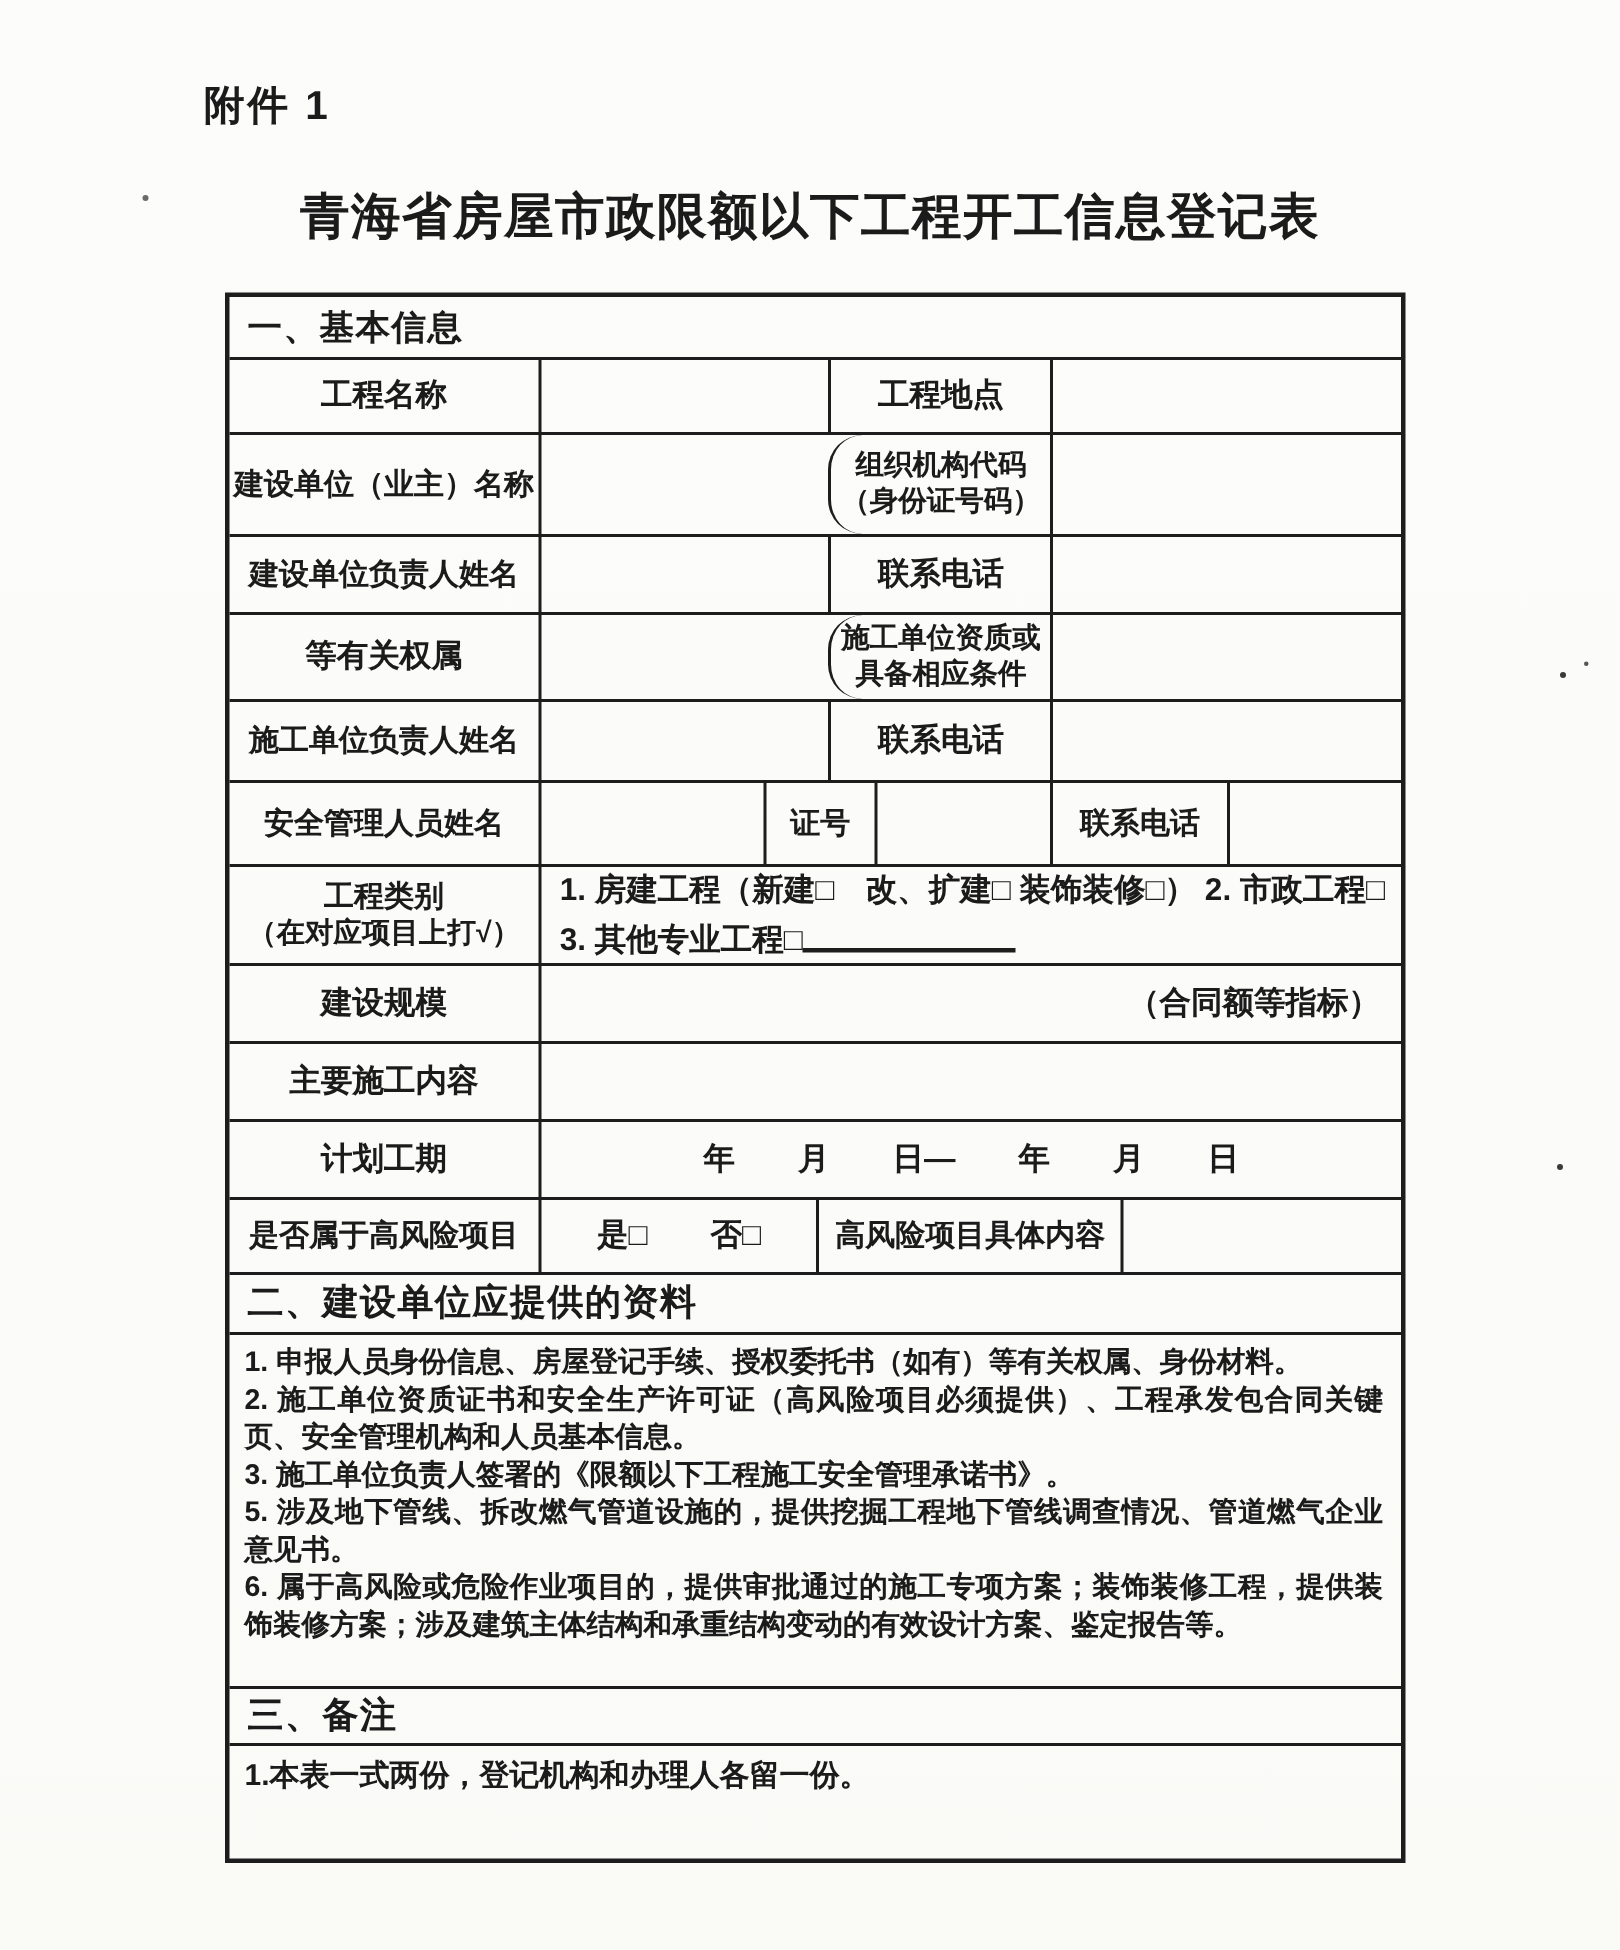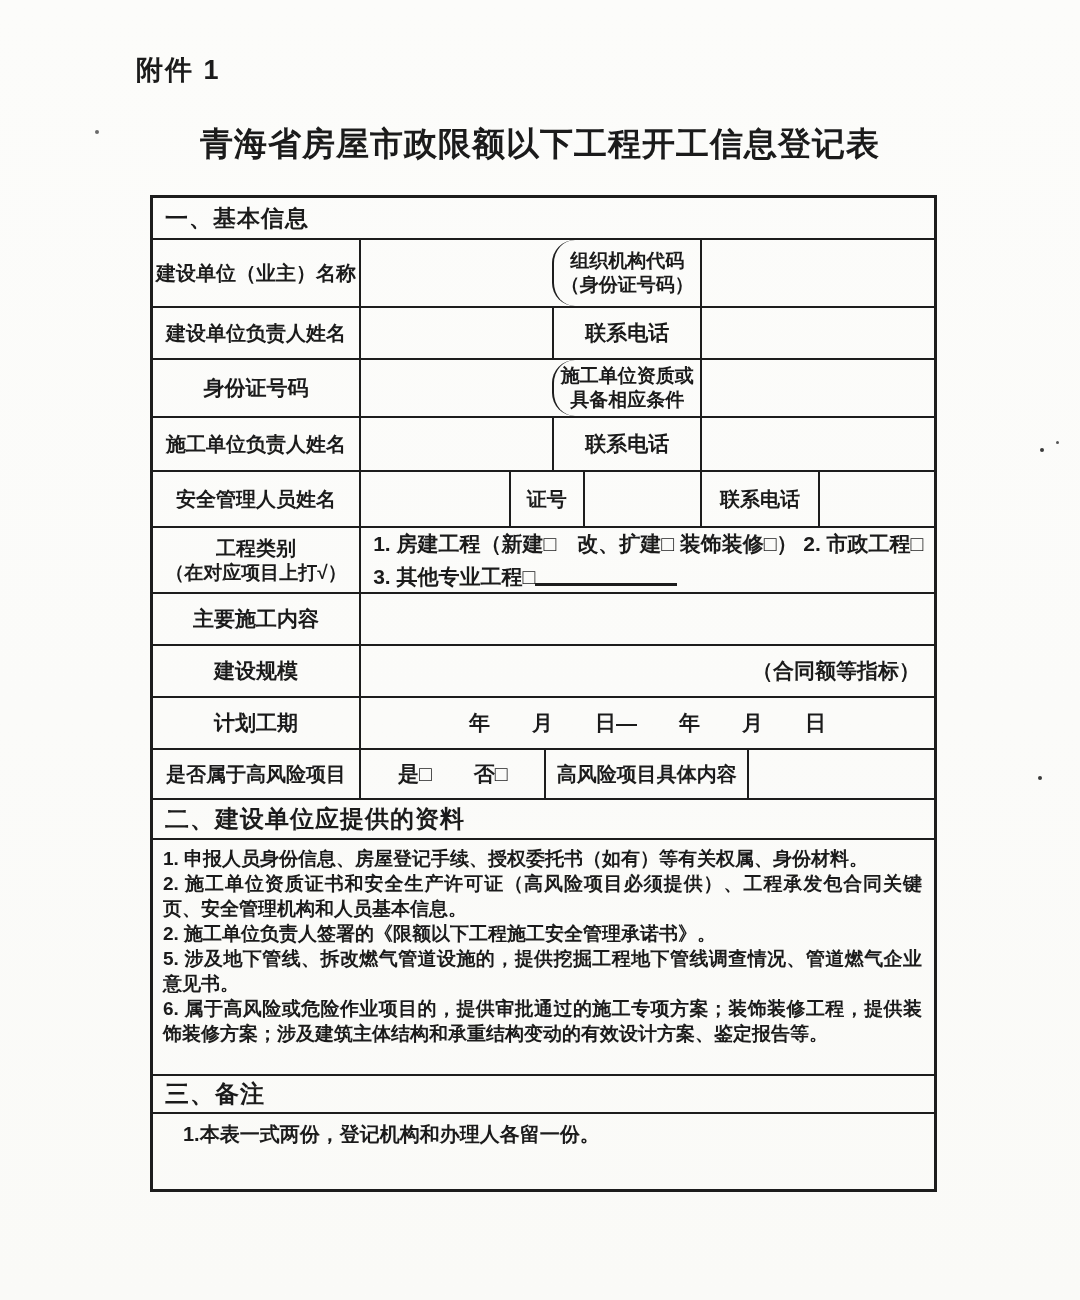--- a/index.html
+++ b/index.html
@@ -51,59 +51,65 @@
     display:inline-block;width:142px;height:4px;
     border-bottom:3px solid #1d1d1d;vertical-align:-2px;
   }
   .materials{
     display:block;padding:6px 12px 4px 10px;
     font-size:19px;font-weight:700;line-height:25px;
     text-align:justify;box-sizing:border-box;
   }
   .note-cell{
     display:block;padding:8px 12px 0 10px;
-    font-size:20px;font-weight:700;text-align:left;box-sizing:border-box;margin-left:20px;
+    font-size:20px;font-weight:700;text-align:left;box-sizing:border-box;
   }
   .speck{position:absolute;border-radius:50%;background:#4a4a4a;}
 </style>
 </head>
 <body>
 
 <div class="page">
 
   <div class="attachment">附件 1</div>
 
   <div class="doc-title">青海省房屋市政限额以下工程开工信息登记表</div>
 
   <div class="form-table">
 
     <div class="row" style="height:40px">
       <div class="cell section-header" style="width:100%;justify-content:flex-start">一、基本信息</div>
     </div>
 
+    <div class="row" style="height:50px">
+      <div class="cell left-col">工程名称</div>
+      <div class="cell" style="width:24.7%"></div>
+      <div class="cell" style="width:19%">工程地点</div>
+      <div class="cell" style="width:29.9%"></div>
+    </div>
 
     <div class="row" style="height:68px">
       <div class="cell left-col" style="font-size:20px">建设单位（业主）名称</div>
       <div class="cell" style="width:24.7%"></div>
       <div class="cell two-line small" style="width:19%">
         <span>组织机构代码</span>
         <span>（身份证号码）</span>
       </div>
       <div class="cell" style="width:29.9%"></div>
     </div>
 
     <div class="row" style="height:52px">
       <div class="cell left-col" style="font-size:20px">建设单位负责人姓名</div>
       <div class="cell" style="width:24.7%"></div>
       <div class="cell" style="width:19%">联系电话</div>
       <div class="cell" style="width:29.9%"></div>
     </div>
 
     <div class="row" style="height:58px">
-      <div class="cell left-col">身份证号码</div>
+      <div class="cell left-col">等有关权属</div>
       <div class="cell" style="width:24.7%"></div>
       <div class="cell two-line small" style="width:19%">
         <span>施工单位资质或</span>
         <span>具备相应条件</span>
       </div>
       <div class="cell" style="width:29.9%"></div>
     </div>
 
     <div class="row" style="height:54px">
       <div class="cell left-col" style="font-size:20px">施工单位负责人姓名</div>
@@ -126,29 +132,29 @@
         <span>工程类别</span>
         <span style="font-size:19px">（在对应项目上打√）</span>
       </div>
       <div class="cell category-content" style="width:73.6%">
         <span>1. 房建工程（新建□　改、扩建□  装饰装修□）  2. 市政工程□</span>
         <span><span>3. 其他专业工程□</span><span class="blank-line"></span></span>
       </div>
     </div>
 
     <div class="row" style="height:52px">
-      <div class="cell left-col">主要施工内容</div>
-      <div class="cell" style="width:73.6%"></div>
-    </div>
-
-    <div class="row" style="height:52px">
       <div class="cell left-col">建设规模</div>
       <div class="cell hint-cell" style="width:73.6%">
         <span>（合同额等指标）</span>
       </div>
+    </div>
+
+    <div class="row" style="height:52px">
+      <div class="cell left-col">主要施工内容</div>
+      <div class="cell" style="width:73.6%"></div>
     </div>
 
     <div class="row" style="height:52px">
       <div class="cell left-col">计划工期</div>
       <div class="cell" style="width:73.6%">年　　月　　日—　　年　　月　　日</div>
     </div>
 
     <div class="row" style="height:50px">
       <div class="cell left-col" style="font-size:20px">是否属于高风险项目</div>
       <div class="cell" style="width:23.7%">是□　　否□</div>
@@ -157,21 +163,21 @@
     </div>
 
     <div class="row" style="height:40px">
       <div class="cell section-header" style="width:100%;justify-content:flex-start;font-size:24px">二、建设单位应提供的资料</div>
     </div>
 
     <div class="row" style="height:236px">
       <div class="cell materials" style="width:100%;">
         <div>1. 申报人员身份信息、房屋登记手续、授权委托书（如有）等有关权属、身份材料。</div>
         <div>2. 施工单位资质证书和安全生产许可证（高风险项目必须提供）、工程承发包合同关键页、安全管理机构和人员基本信息。</div>
-        <div>2. 施工单位负责人签署的《限额以下工程施工安全管理承诺书》。</div>
+        <div>3. 施工单位负责人签署的《限额以下工程施工安全管理承诺书》。</div>
         <div>5. 涉及地下管线、拆改燃气管道设施的，提供挖掘工程地下管线调查情况、管道燃气企业意见书。</div>
         <div>6. 属于高风险或危险作业项目的，提供审批通过的施工专项方案；装饰装修工程，提供装饰装修方案；涉及建筑主体结构和承重结构变动的有效设计方案、鉴定报告等。</div>
       </div>
     </div>
 
     <div class="row" style="height:38px">
       <div class="cell section-header" style="width:100%;justify-content:flex-start;font-size:24px">三、备注</div>
     </div>
 
     <div class="row" style="height:77px">

